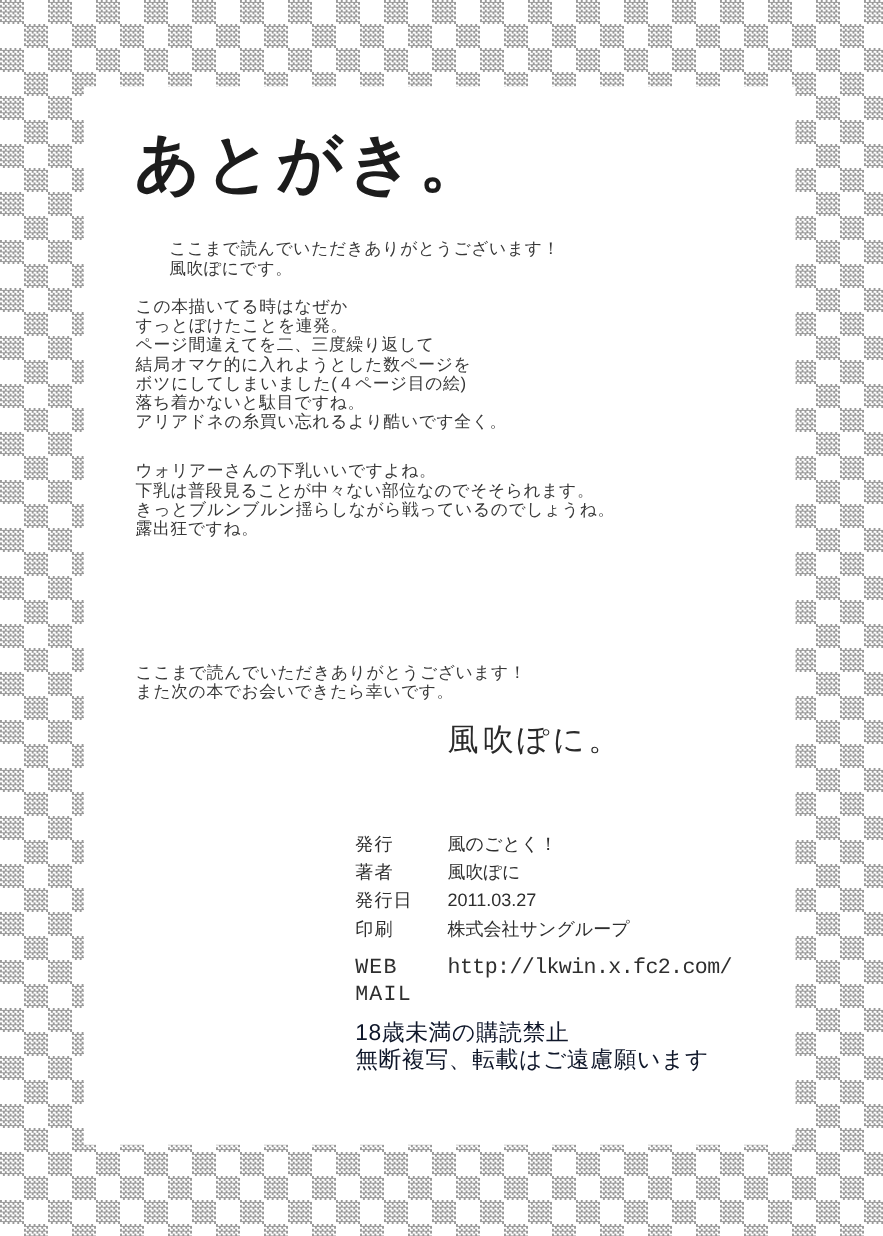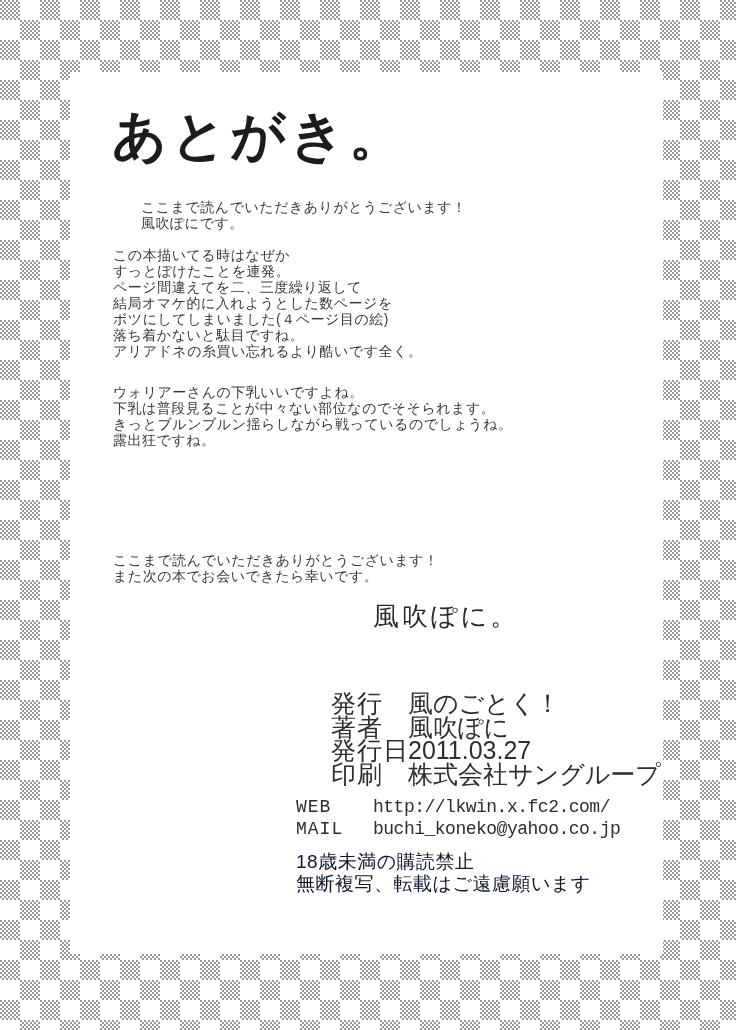--- a/index.html
+++ b/index.html
@@ -61,25 +61,24 @@
     font-size: 26px;
     letter-spacing: 3px;
     color: #2a2a2a;
     white-space: nowrap;
   }
 
   .colophon {
     position: absolute;
     left: 226px;
     top: 620px;
-    font-size: 25px;
+    font-size: 15px;
     line-height: 23.5px;
     color: #2e2e2e;
     white-space: nowrap;
-    margin-left: 35px;
   }
   .colophon .row { display: flex; }
   .colophon .lbl { display: inline-block; width: 77px; letter-spacing: 1px; }
   .colophon .val { display: inline-block; }
 
   .contact {
     position: absolute;
     left: 226px;
     top: 724px;
     font-size: 18px;
@@ -160,21 +159,20 @@
       </div>
     </div>
 
     <div class="contact">
       <div class="row">
         <span class="lbl">WEB</span>
         <span class="val">http://lkwin.x.fc2.com/</span>
       </div>
       <div class="row">
         <span class="lbl">MAIL</span>
-        <span class="val">buchi_koneko@yahoo.co.jp</span>
       </div>
     </div>
 
     <div class="notices">
       <div>18歳未満の購読禁止</div>
       <div>無断複写、転載はご遠慮願います</div>
     </div>
 
   </div>
 </div>

